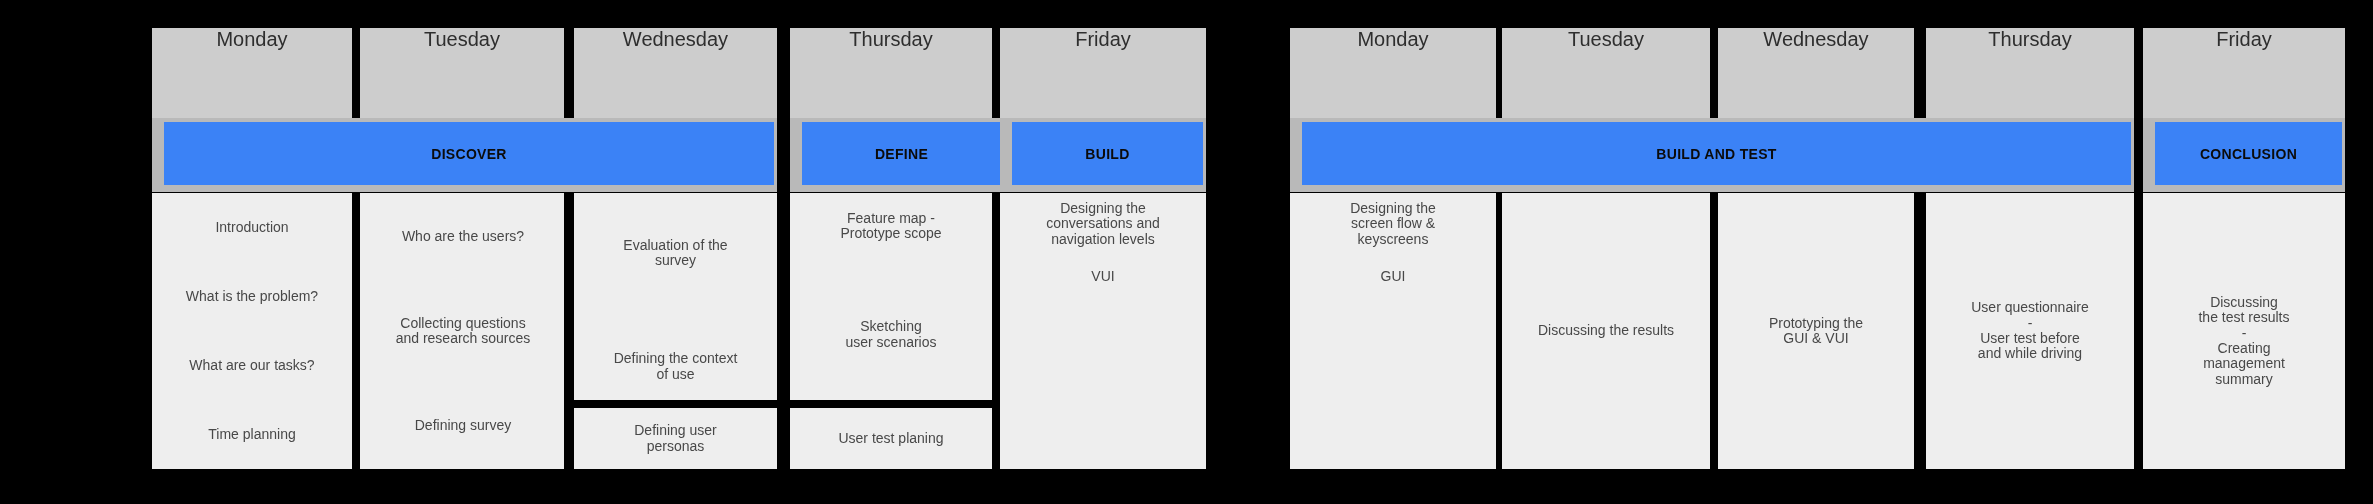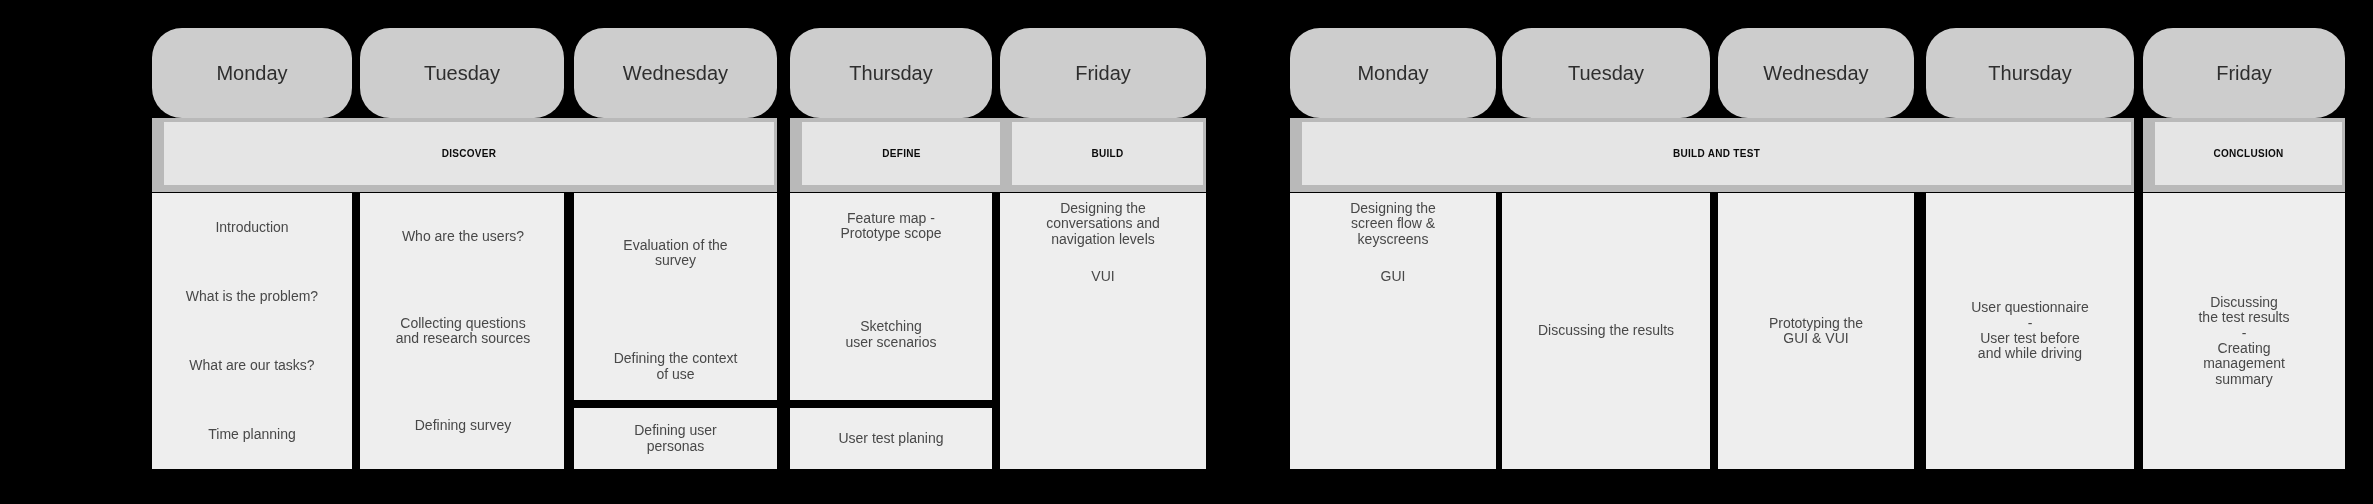--- a/index.html
+++ b/index.html
@@ -2,28 +2,28 @@
 <html><head>
 <meta charset="utf-8">
 <style>
   html,body { margin:0; padding:0; background:#000; }
   .canvas {
     position:relative; width:2373px; height:504px; background:#000;
     font-family:"Liberation Sans", sans-serif; overflow:hidden;
   }
   .hdr {
     position:absolute; top:28px; height:90px; background:#cdcdcd;
-    display:flex; align-items:center; justify-content:center;
-    font-size:20px; color:#2e2e2e;border-radius:30px;
+    display:flex; justify-content:center;
+    font-size:20px; color:#2e2e2e;
   }
   .pband { position:absolute; top:118px; height:74px; background:#b9b9b9; }
   .pteal {
-    position:absolute; left:3px; right:3px; top:4px; bottom:7px; background:#e5e5e5;
+    position:absolute; left:3px; right:3px; top:4px; bottom:7px; background:#3b82f6;
     display:flex; align-items:center; justify-content:center;
-    font-size:10px; font-weight:bold; letter-spacing:0.3px; color:#0b0b0b;margin-left:9px;
+    font-size:14px; font-weight:bold; letter-spacing:0.3px; color:#0b0b0b;margin-left:9px;
   }
   .cell {
     position:absolute; top:193px; height:276px; background:#eeeeee;
     display:flex; flex-direction:column; align-items:center;
     box-sizing:border-box; padding:0 6px;
     font-size:14px; line-height:1.1; color:#484848; text-align:center;
   }
   .cell .item { white-space:pre-line; }
   .dist4   { justify-content:space-around; }
   .center  { justify-content:center; }

